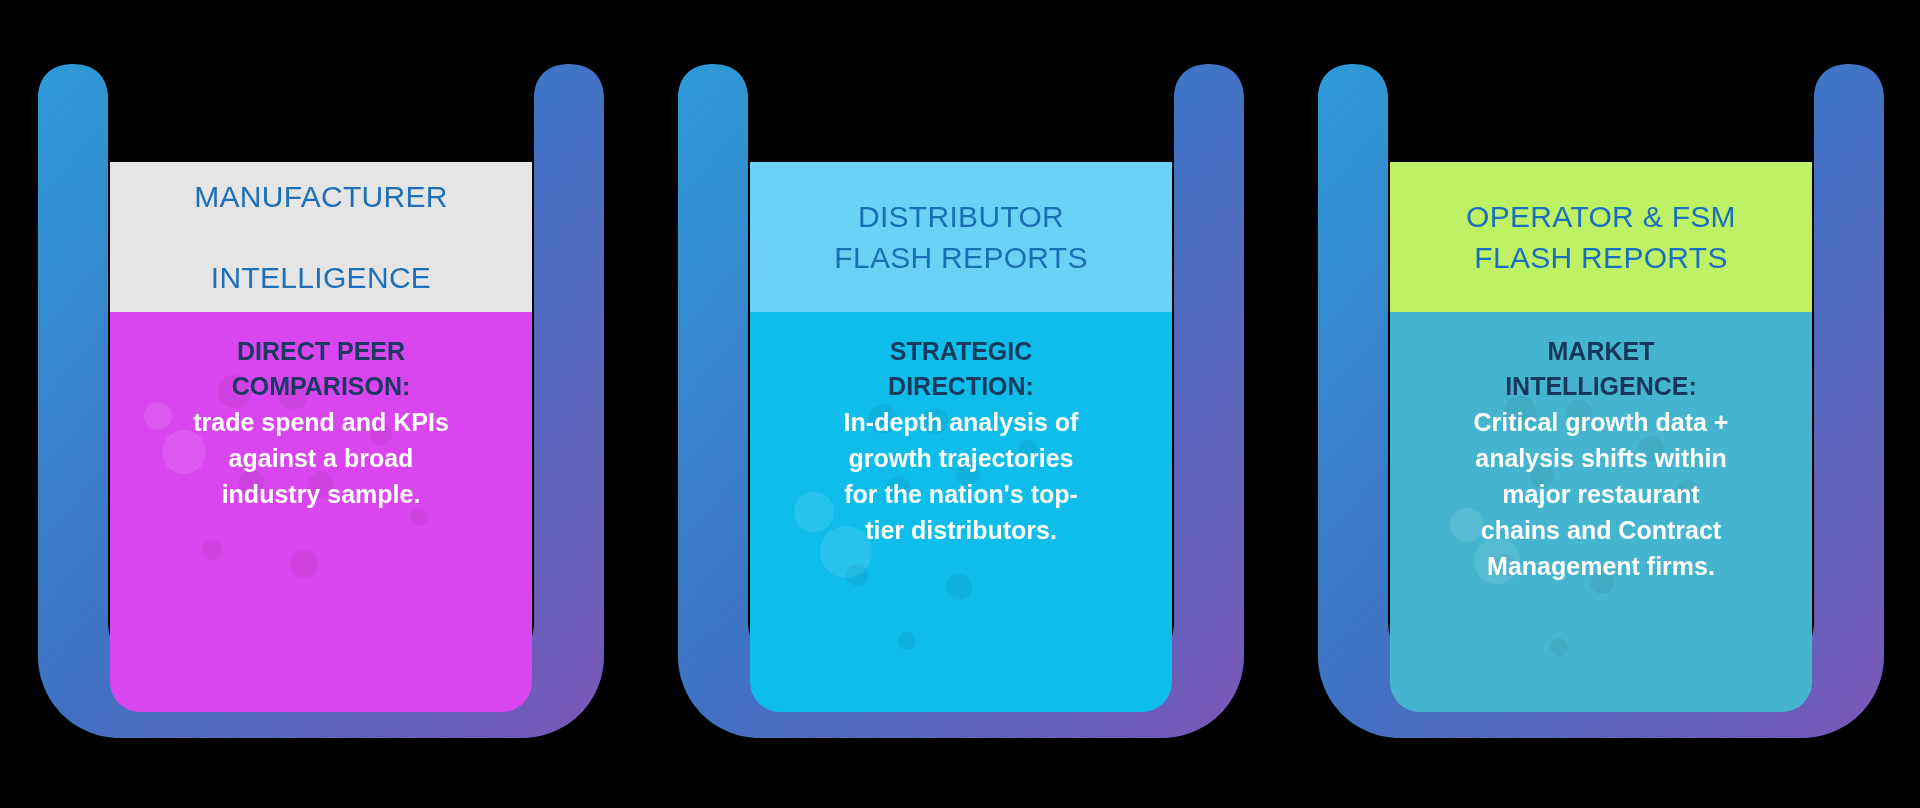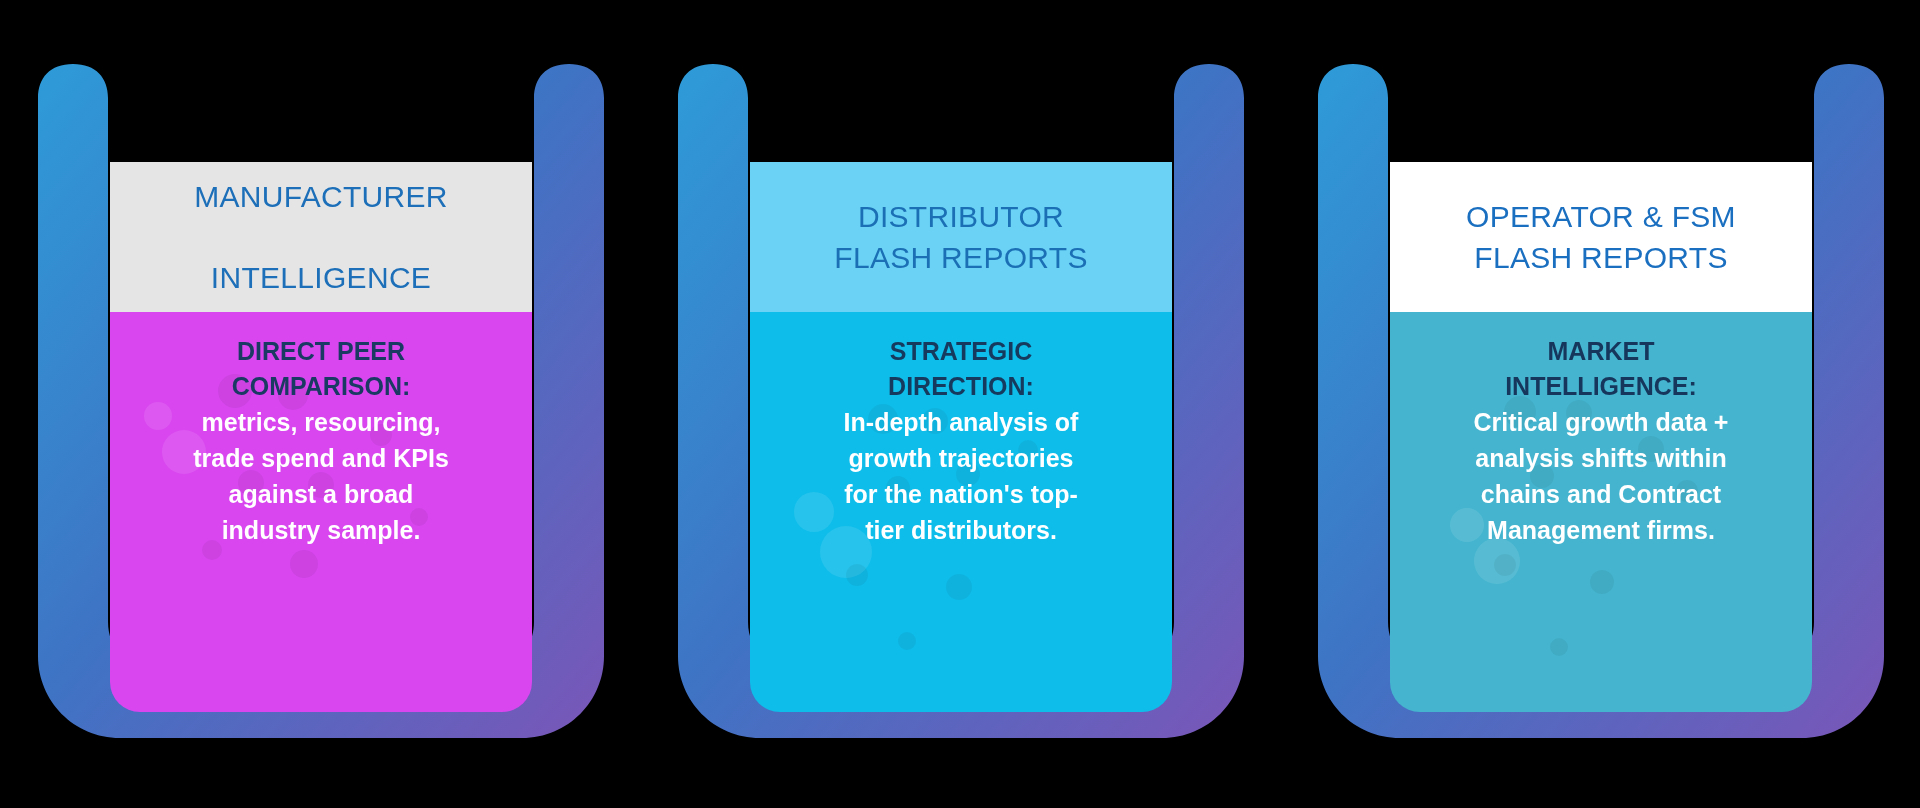--- a/index.html
+++ b/index.html
@@ -125,21 +125,21 @@
   .c1 .panel-body { background: #d946ef; }
   .c1 .panel-body .lead-line { color: #1a3a63; }
 
   
   .c2 .panel-header { background: #6bd2f5; }
   .c2 .panel-header .line { color: #1a6fb5; }
   .c2 .panel-body { background: #0fbdea; }
   .c2 .panel-body .lead-line { color: #153a5e; }
 
   
-  .c3 .panel-header { background: #ffffff; }
+  .c3 .panel-header { background: #bef264; }
   .c3 .panel-header .line { color: #1a6fc0; }
   .c3 .panel-body { background: #45b5cf; }
   .c3 .panel-body .lead-line { color: #16365c; }
 </style>
 </head>
 <body>
 
 <div class="stage">
   <div class="cards">
 
@@ -170,21 +170,20 @@
             <div class="bubble dk" style="left:168px; top:68px; width:30px; height:30px;"></div>
             <div class="bubble dk" style="left:128px; top:158px; width:26px; height:26px;"></div>
             <div class="bubble dk" style="left:198px; top:160px; width:26px; height:26px;"></div>
             <div class="bubble dk" style="left:92px; top:228px; width:20px; height:20px;"></div>
             <div class="bubble dk" style="left:180px; top:238px; width:28px; height:28px;"></div>
             <div class="bubble dk" style="left:260px; top:112px; width:22px; height:22px;"></div>
             <div class="bubble dk" style="left:300px; top:196px; width:18px; height:18px;"></div>
           </div>
           <div class="lead-line">DIRECT PEER</div>
           <div class="lead-line">COMPARISON:</div>
-          <div class="desc-line">metrics, resourcing,</div>
           <div class="desc-line">trade spend and KPIs</div>
           <div class="desc-line">against a broad</div>
           <div class="desc-line">industry sample.</div>
         </div>
       </div>
     </div>
 
     <div class="beaker c2">
       <div class="frame">
         <svg viewBox="0 0 566 690" xmlns="http://www.w3.org/2000/svg" aria-hidden="true">
@@ -256,20 +255,21 @@
             <div class="bubble dk" style="left:248px; top:124px; width:26px; height:26px;"></div>
             <div class="bubble dk" style="left:286px; top:168px; width:22px; height:22px;"></div>
             <div class="bubble dk" style="left:104px; top:242px; width:22px; height:22px;"></div>
             <div class="bubble dk" style="left:200px; top:258px; width:24px; height:24px;"></div>
             <div class="bubble dk" style="left:160px; top:326px; width:18px; height:18px;"></div>
           </div>
           <div class="lead-line">MARKET</div>
           <div class="lead-line">INTELLIGENCE:</div>
           <div class="desc-line">Critical growth data +</div>
           <div class="desc-line">analysis shifts within</div>
+          <div class="desc-line">major restaurant</div>
           <div class="desc-line">chains and Contract</div>
           <div class="desc-line">Management firms.</div>
         </div>
       </div>
     </div>
 
   </div>
 </div>
 
 </body></html>

